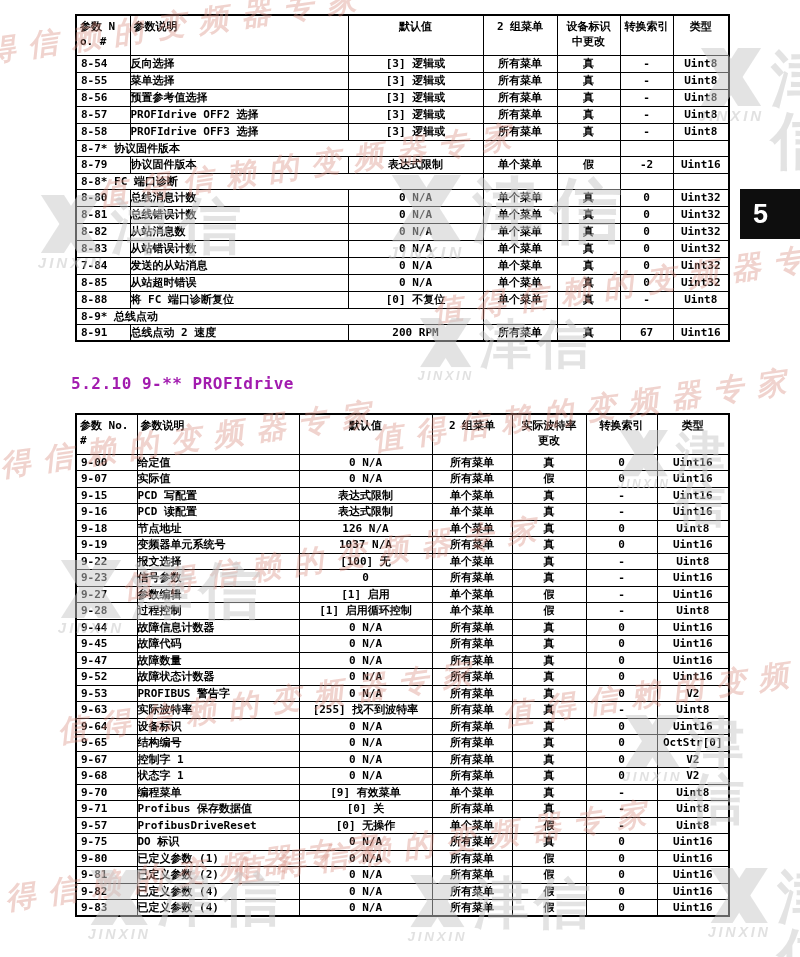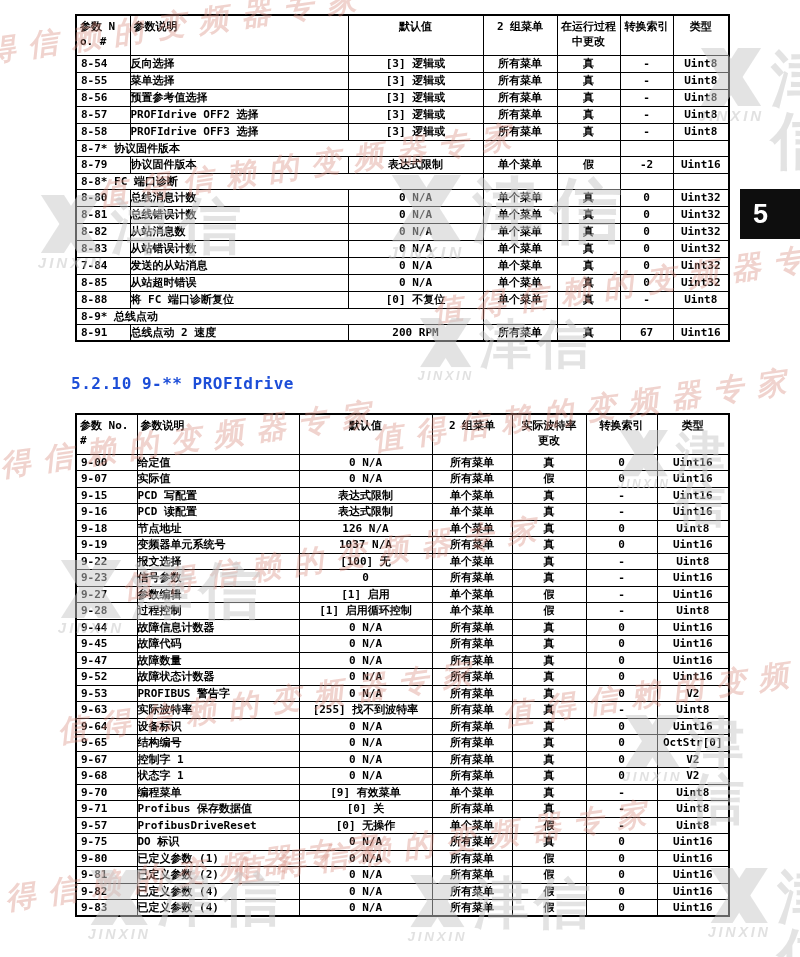--- a/index.html
+++ b/index.html
@@ -21,21 +21,21 @@
   .t1 td { height:17px; }
   .t2 td { height:16.5px; }
   td.c0 { text-align:left; padding-left:4px;margin-left:40px; }
   td.c1 { text-align:left; padding-left:0; }
   td.c2, td.c3, td.c4, td.c5, td.c6 { text-align:center; }
   tr.section td { height:13px; font-size:11px; }
   td.sec-label { text-align:left; padding-left:4px; }
 
   
   .section-title { position:absolute; left:71px; top:374px; font-size:16px; font-weight:bold;
-                   color:#1d4ed8; letter-spacing:0.5px; }
+                   color:#a21caf; letter-spacing:0.5px; }
 
   
   .chapter-tab { position:absolute; left:740px; top:189px; width:60px; height:50px;
                  background:#0e0e0e; color:#fff; display:flex; align-items:center;
                  padding-left:13px; font-size:27px; font-weight:bold;
                  font-family:"Liberation Sans",sans-serif; }
 
   
   .wm-layer { position:absolute; inset:0; pointer-events:none; z-index:6; overflow:hidden; }
   .wm-text { position:absolute; font-family:"DejaVu Serif",serif; font-style:italic;
@@ -64,21 +64,21 @@
         <col style="width: 63px;">
         <col style="width: 53px;">
         <col style="width: 56px;">
       </colgroup>
       <thead>
         <tr>
           <th class="c0">参数 No. #</th>
           <th class="c1">参数说明</th>
           <th class="c2">默认值</th>
           <th class="c3">2 组菜单</th>
-          <th class="c4">在运行过程 中更改</th>
+          <th class="c4">设备标识 中更改</th>
           <th class="c5">转换索引</th>
           <th class="c6">类型</th>
         </tr>
       </thead>
       <tbody>
         <tr>
           <td class="c0">8-54</td>
           <td class="c1">反向选择</td>
           <td class="c2">[3] 逻辑或</td>
           <td class="c3">所有菜单</td>

